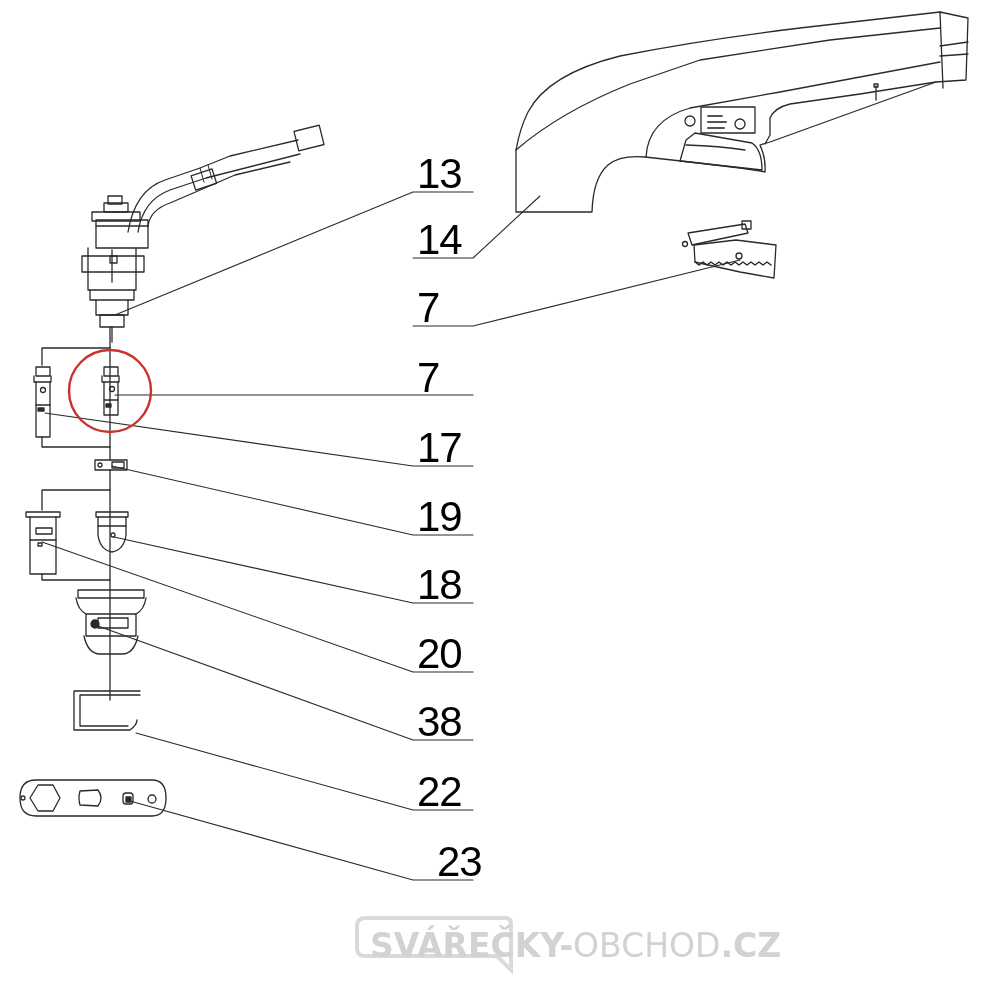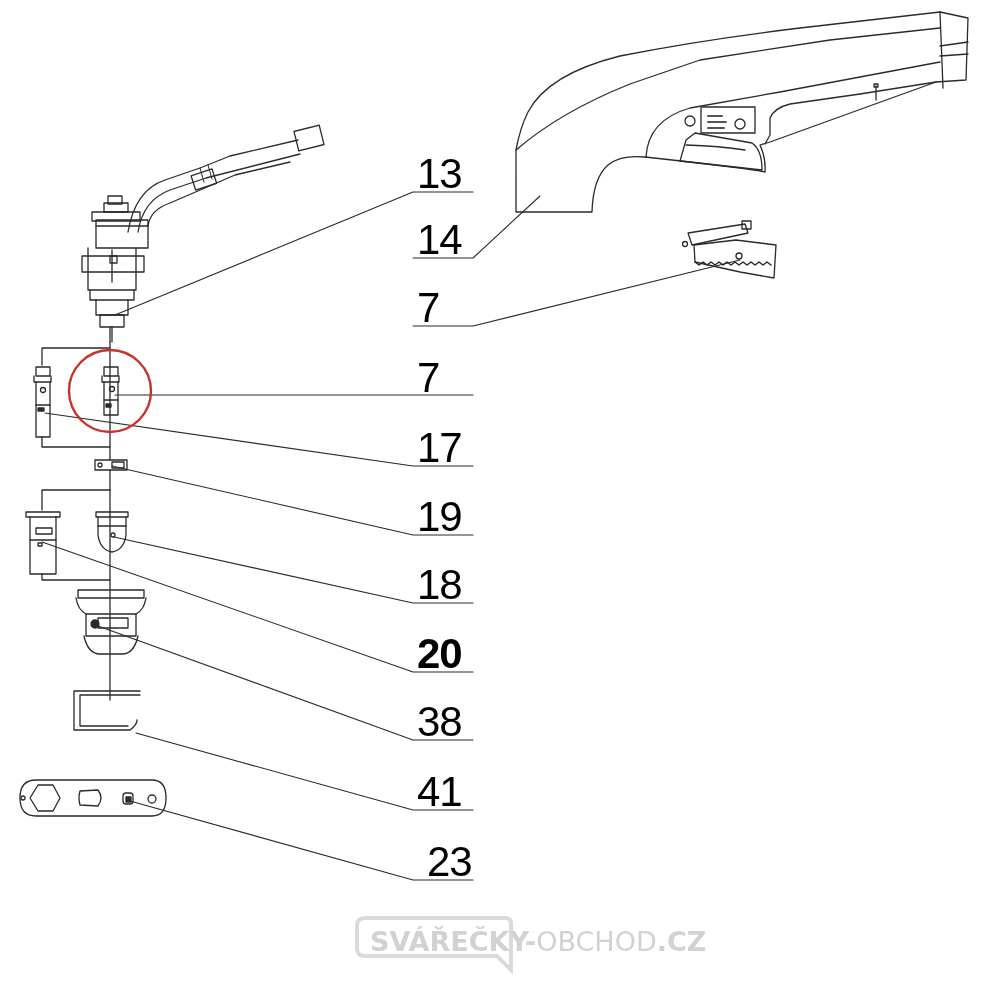--- a/index.html
+++ b/index.html
@@ -1,20 +1,20 @@
 <!DOCTYPE html>
 <html><head>
 <meta charset="utf-8">
 <style>
   html,body{margin:0;padding:0;background:#ffffff;}
   body{width:1000px;height:1000px;position:relative;overflow:hidden;font-family:"Liberation Sans",sans-serif;}
   #stage{position:absolute;left:0;top:0;width:1000px;height:1000px;}
   .lbl{position:absolute;font-family:"Liberation Sans",sans-serif;font-size:42px;color:#000000;line-height:1;letter-spacing:-1px;}
   .wm{position:absolute;left:350px;top:912px;width:320px;height:60px;}
-  .wm-text{position:absolute;left:20px;top:14px;font-family:"DejaVu Sans",sans-serif;font-size:27px;color:#d2d2d2;font-weight:bold;letter-spacing:0px;white-space:nowrap;}
+  .wm-text{position:absolute;left:20px;top:14px;font-family:"DejaVu Sans",sans-serif;font-size:33px;color:#d2d2d2;font-weight:bold;letter-spacing:0px;white-space:nowrap;}
   .wm-text .thin{font-weight:normal;}
 </style>
 </head>
 <body>
 
 <svg id="stage" viewBox="0 0 1000 1000" xmlns="http://www.w3.org/2000/svg">
   <g fill="none" stroke="#2a2a2a" stroke-width="1.3" stroke-linejoin="round" stroke-linecap="round">
 
     <g>
       <path d="M516 150 L516 212 L592 212 Q593 178 608 165 Q620 155 645 157 L690 162 L740 168 Q756 170 765 172 Q766 158 760 145 L770 142 L936 82 L966 80 L968 18 L940 12 L800 28 Q700 40 620 56 Q548 74 528 112 Q520 128 516 150 Z"></path>
@@ -161,22 +161,22 @@
   <path d="M365 918 L505 918 Q511 918 511 924 L511 970 L497 956 L365 956 Q357 956 357 948 L357 926 Q357 918 365 918 Z" fill="none" stroke="#dadada" stroke-width="4"></path>
 </svg>
 
 <div class="lbl" style="left:417px;top:153px;">13</div>
 <div class="lbl" style="left:417px;top:219px;text-align:center;">14</div>
 <div class="lbl" style="left:417px;top:287px;">7</div>
 <div class="lbl" style="left:417px;top:357px;">7</div>
 <div class="lbl" style="left:417px;top:427px;">17</div>
 <div class="lbl" style="left:417px;top:496px;">19</div>
 <div class="lbl" style="left:417px;top:564px;">18</div>
-<div class="lbl" style="left:417px;top:633px;font-weight:bold;">20</div>
+<div class="lbl" style="left:417px;top:633px;">20</div>
 <div class="lbl" style="left:417px;top:701px;">38</div>
-<div class="lbl" style="left:417px;top:771px;">41</div>
-<div class="lbl" style="left:427px;top:841px;">23</div>
+<div class="lbl" style="left:417px;top:771px;">22</div>
+<div class="lbl" style="left:437px;top:841px;">23</div>
 
 <div class="wm">
   <div class="wm-text">
     <span>SVÁŘEČKY-</span><span class="thin">OBCHOD</span><span>.CZ</span>
   </div>
 </div>
 
 </body></html>

